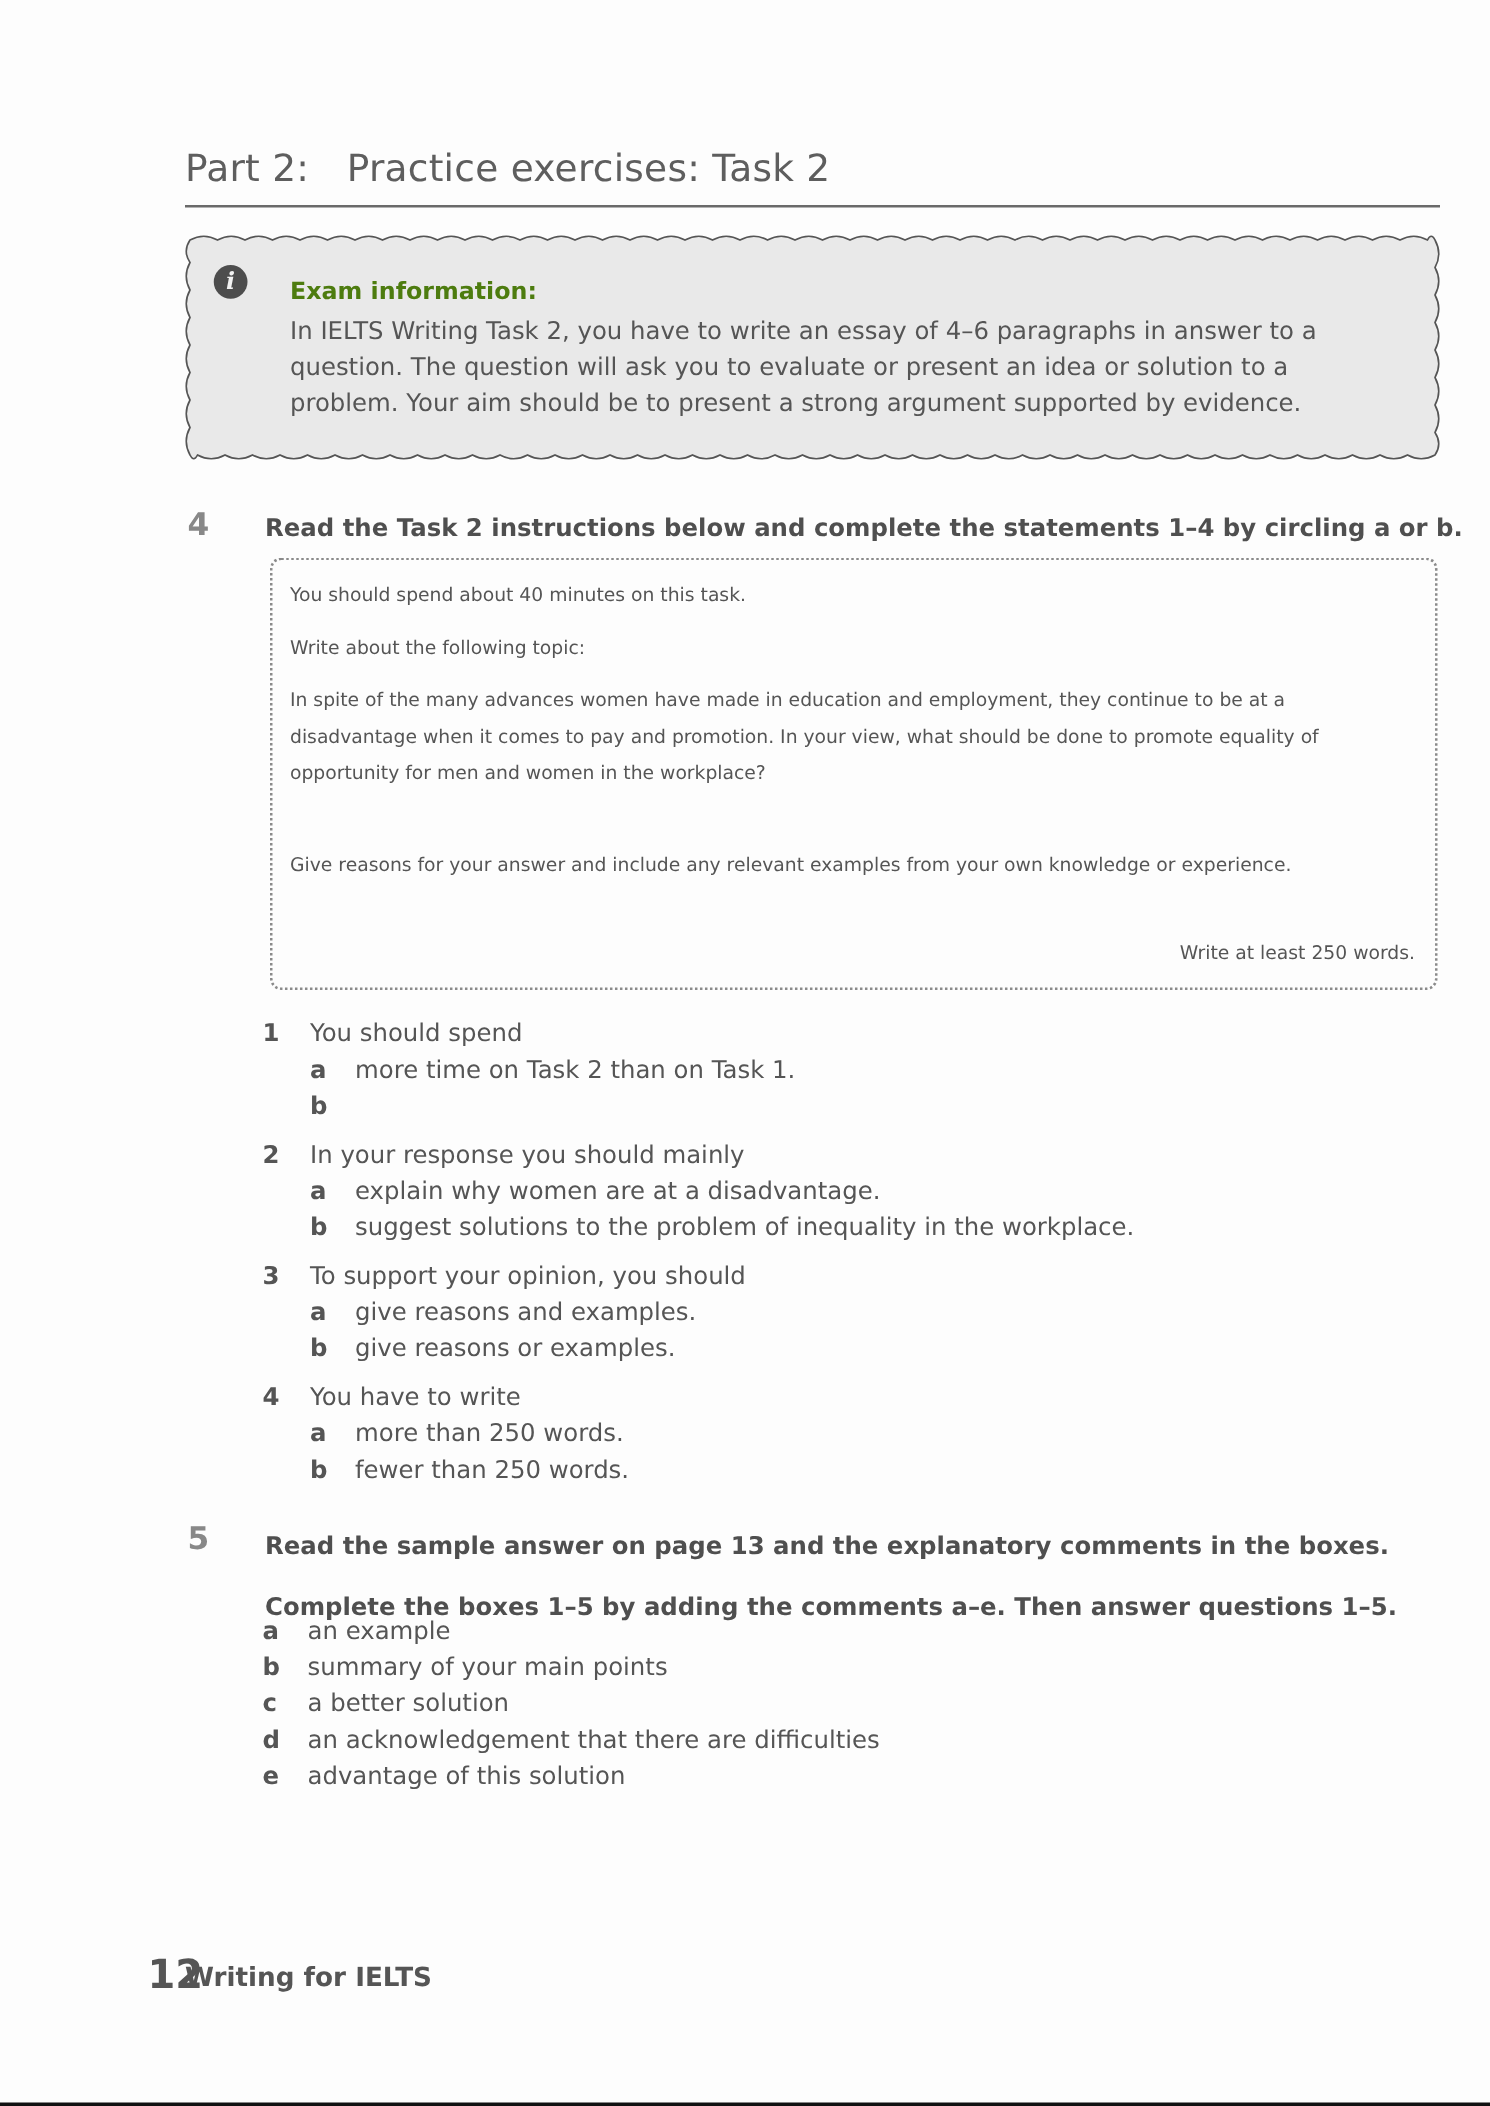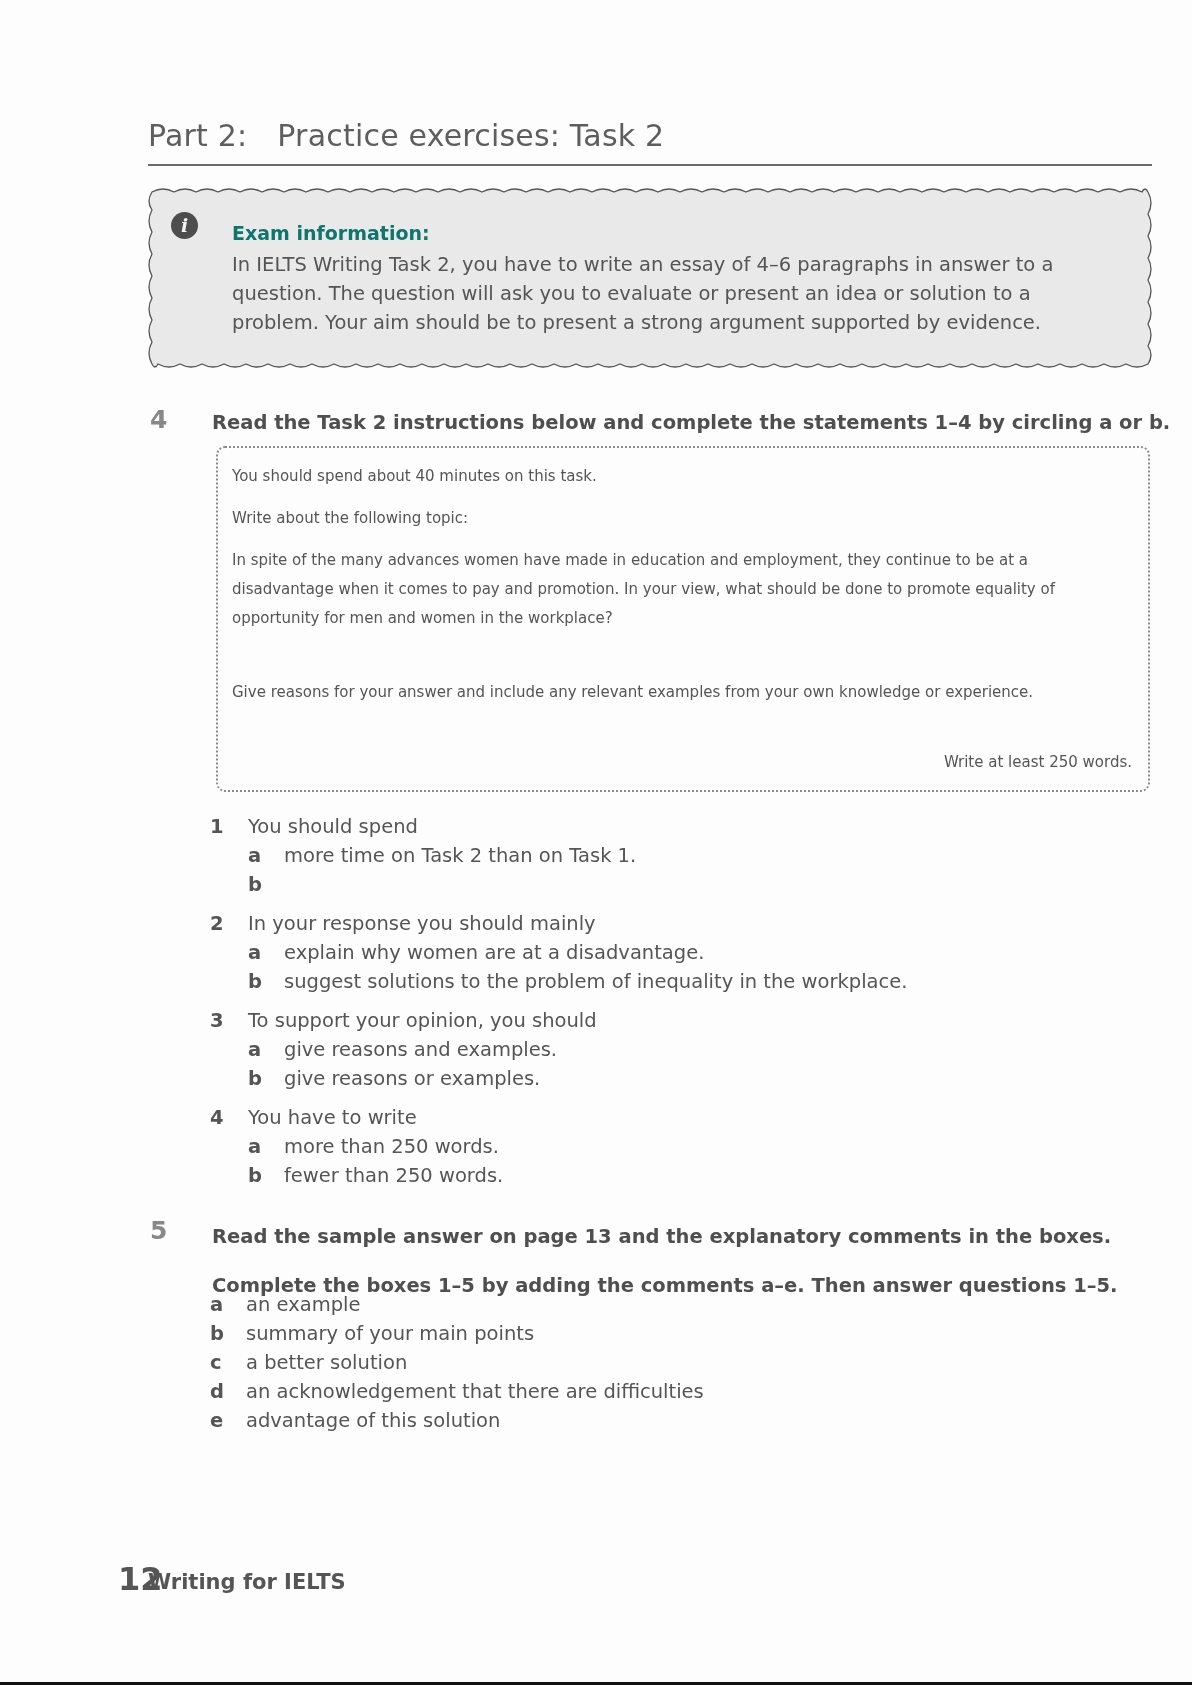--- a/index.html
+++ b/index.html
@@ -10,21 +10,21 @@
   }
   .abs { position: absolute; }
   .header-title { left: 148px; top: 118px; font-size: 30px; color: #5e5e5e; letter-spacing: 0.2px; white-space: nowrap; }
   .header-title .title-main { margin-left: 30px; }
   .header-rule { left: 148px; top: 164px; width: 1004px; height: 1.5px; background: #6a6a6a; }
 
   .info-box { left: 148px; top: 188px; width: 1004px; height: 180px; }
   .info-box svg.frame { position: absolute; left: 0; top: 0; width: 100%; height: 100%; overflow: visible; }
   .info-icon { position: absolute; left: 23px; top: 24px; width: 27px; height: 27px; border-radius: 50%; background: #4d4d4d; color: #f2f2f2;
     font-family: "DejaVu Serif", serif; font-style: italic; font-weight: bold; font-size: 19px; line-height: 27px; text-align: center; }
-  .info-heading { position: absolute; left: 84px; top: 34px; font-size: 19px; font-weight: bold; color: #0f766e; }
+  .info-heading { position: absolute; left: 84px; top: 34px; font-size: 19px; font-weight: bold; color: #4d7c0f; }
   .info-body { position: absolute; left: 84px; top: 62px; width: 880px; font-size: 19.5px; line-height: 29px; color: #555; }
 
   .ex-num { font-size: 25px; color: #888; font-weight: bold; }
   .ex-title { font-size: 19.5px; color: #4f4f4f; font-weight: bold; line-height: 29px; }
   .task-box { left: 216px; top: 446px; width: 934px; height: 346px; border: 2px dotted #8a8a8a; border-radius: 9px; box-sizing: border-box; }
   .task-box p { position: absolute; left: 14px; margin: 0; font-size: 15px; line-height: 29px; color: #555; width: 900px; }
 
   .q-list { left: 210px; top: 812px; width: 900px; }
   .q { position: relative; margin-bottom: 10px; }
   .q-row { display: flex; font-size: 19.5px; line-height: 29px; color: #555; }

